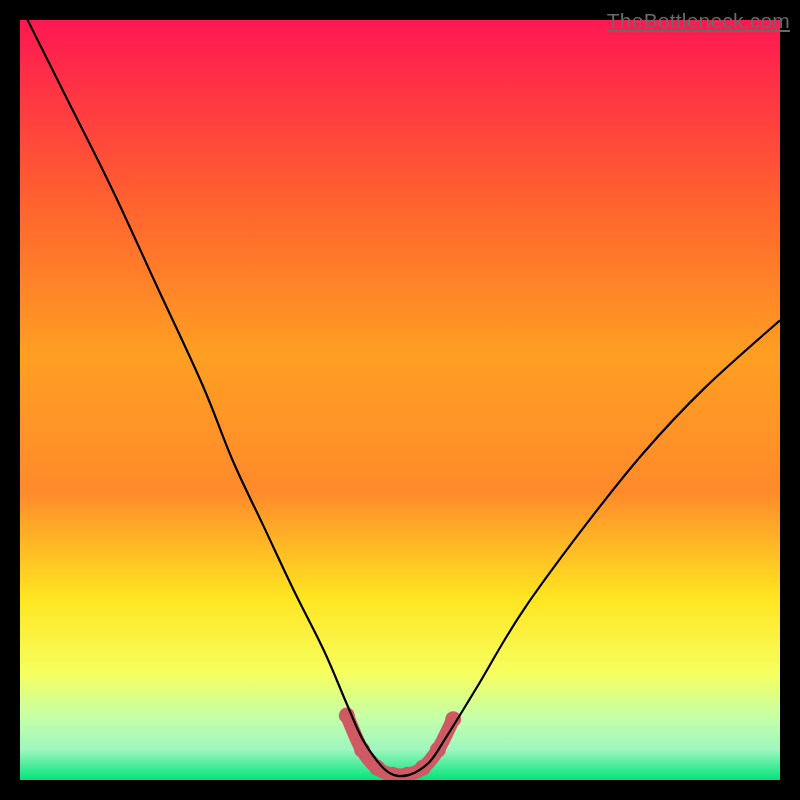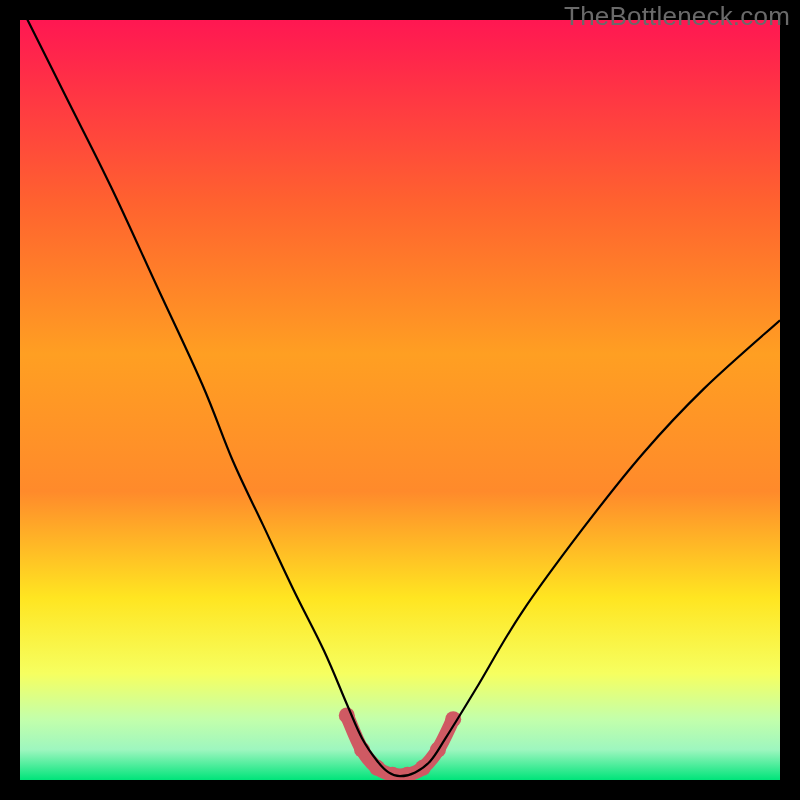--- a/index.html
+++ b/index.html
@@ -9,27 +9,28 @@
     font-family: Arial, Helvetica, sans-serif;
   }
   .chart-container {
     width: 800px;
     height: 800px;
     position: relative;
     background: #000;
   }
   .watermark {
     position: absolute;
-    top: 1px;
+    top: 9px;
     right: 10px;
-    font-size: 26px;
+    font-size: 21px;
     color: #6a6a6a;
     font-weight: 500;
     letter-spacing: 0.2px;
     z-index: 3;
+    text-decoration: underline;
   }
   .plot-area {
     position: absolute;
     left: 20px;
     top: 20px;
     width: 760px;
     height: 760px;
     overflow: hidden;
   }
   .plot-area svg {

